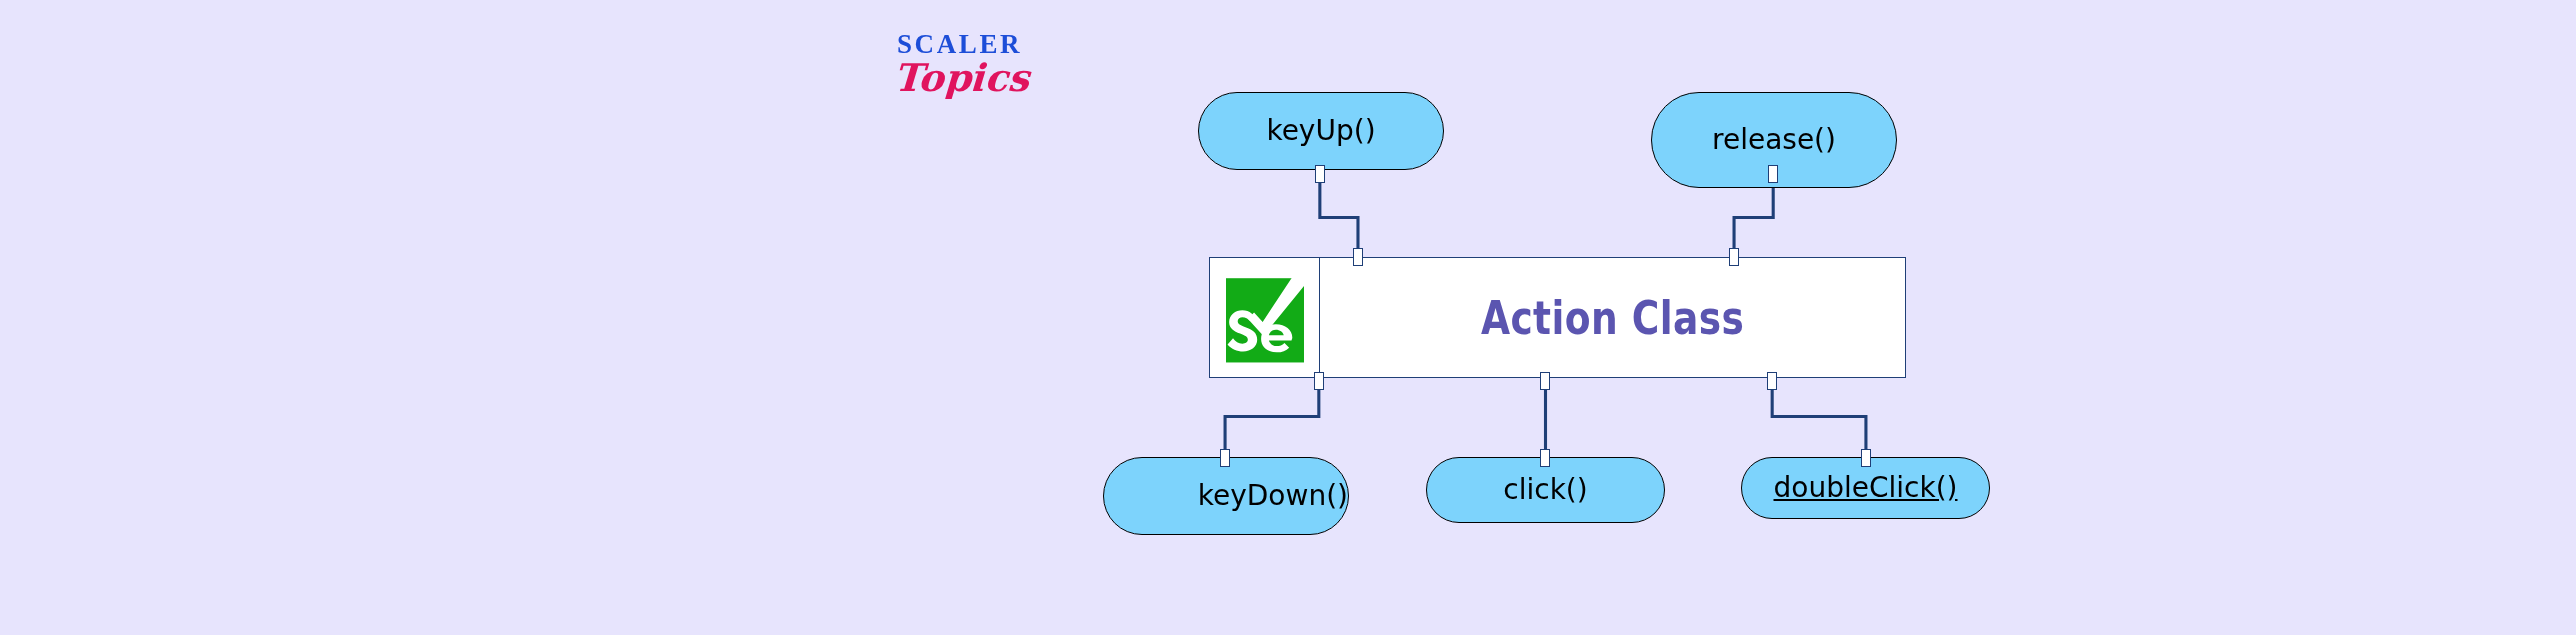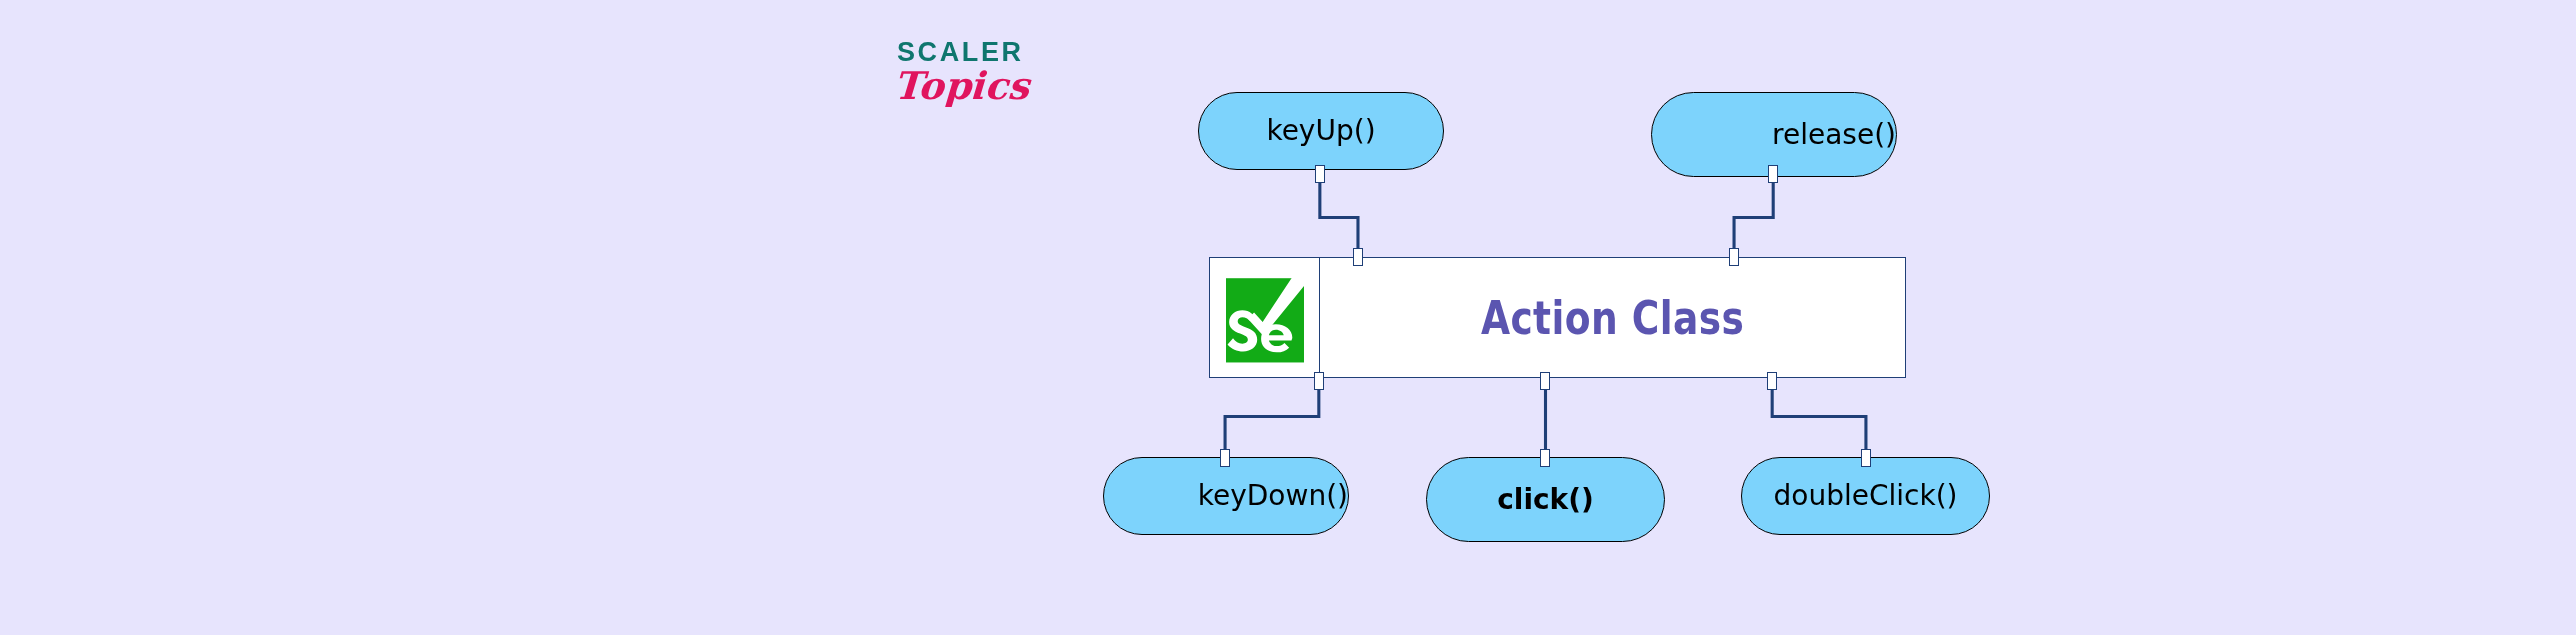--- a/index.html
+++ b/index.html
@@ -23,28 +23,27 @@
   
   #brand-logo {
     position: absolute;
     left: 897px;
     top: 31px;
     width: 155px;
     height: 98px;
     user-select: none;
   }
   #brand-wordmark {
-    font-family: Liberation Sans, sans-serif;
+    font-family: Liberation Serif, serif;
     font-weight: 700;
     font-size: 27px;
     letter-spacing: 2.6px;
-    color: #0f766e;
-    line-height: 1;
-    white-space: nowrap;
-    margin-top: 8px;
+    color: #1d4ed8;
+    line-height: 1;
+    white-space: nowrap;
   }
   #brand-script {
     margin-top: 1px;
     font-family: "DejaVu Serif", "Liberation Serif", serif;
     font-style: italic;
     font-weight: 700;
     font-size: 38px;
     color: #e0145e;
     line-height: 1;
     white-space: nowrap;
@@ -156,21 +155,21 @@
       <path d="M 3000 732 L 3000 888"></path>
 
       <path d="M 3440 732 L 3440 808 L 3622 808 L 3622 888"></path>
     </g>
   </svg>
 
   <div class="node-pill" style="left:1198px; top:92px; width:246px; height:78px;">
     <span class="node-pill-label">keyUp()</span>
   </div>
 
-  <div class="node-pill" style="left:1651px; top:92px; width:246px; height:85px;justify-content:flex-end;">
+  <div class="node-pill" style="left:1651px; top:92px; width:246px; height:96px;">
     <span class="node-pill-label">release()</span>
   </div>
 
   <div id="action-class-box">
     <div id="action-class-logo-cell">
       <svg id="selenium-logo-icon" viewBox="0 0 100 114" xmlns="http://www.w3.org/2000/svg">
         <rect x="0" y="6" width="100" height="108" fill="#12ab16"></rect>
 
         <path d="M 36 50 L 28 58 L 48 80 L 100 16 L 100 0 L 88 0 L 47 62 Z" fill="#ffffff"></path>
 
@@ -189,25 +188,25 @@
     </div>
     <div id="action-class-title-cell">
       <span id="action-class-title">Action Class</span>
     </div>
   </div>
 
   <div class="node-pill" style="left:1103px; top:457px; width:246px; height:78px;justify-content:flex-end;">
     <span class="node-pill-label">keyDown()</span>
   </div>
 
-  <div class="node-pill" style="left:1426px; top:457px; width:239px; height:85px;font-weight:bold;">
+  <div class="node-pill" style="left:1426px; top:457px; width:239px; height:66px;">
     <span class="node-pill-label">click()</span>
   </div>
 
-  <div class="node-pill" style="left:1741px; top:457px; width:249px; height:78px;">
+  <div class="node-pill" style="left:1741px; top:457px; width:249px; height:62px;text-decoration:underline;">
     <span class="node-pill-label">doubleClick()</span>
   </div>
 
   <div class="port" style="left:1315px; top:165px;"></div>
   <div class="port" style="left:1768px; top:165px;"></div>
   <div class="port" style="left:1353px; top:248px;"></div>
   <div class="port" style="left:1729px; top:248px;"></div>
   <div class="port" style="left:1314px; top:372px;"></div>
   <div class="port" style="left:1540px; top:372px;"></div>
   <div class="port" style="left:1767px; top:372px;"></div>

